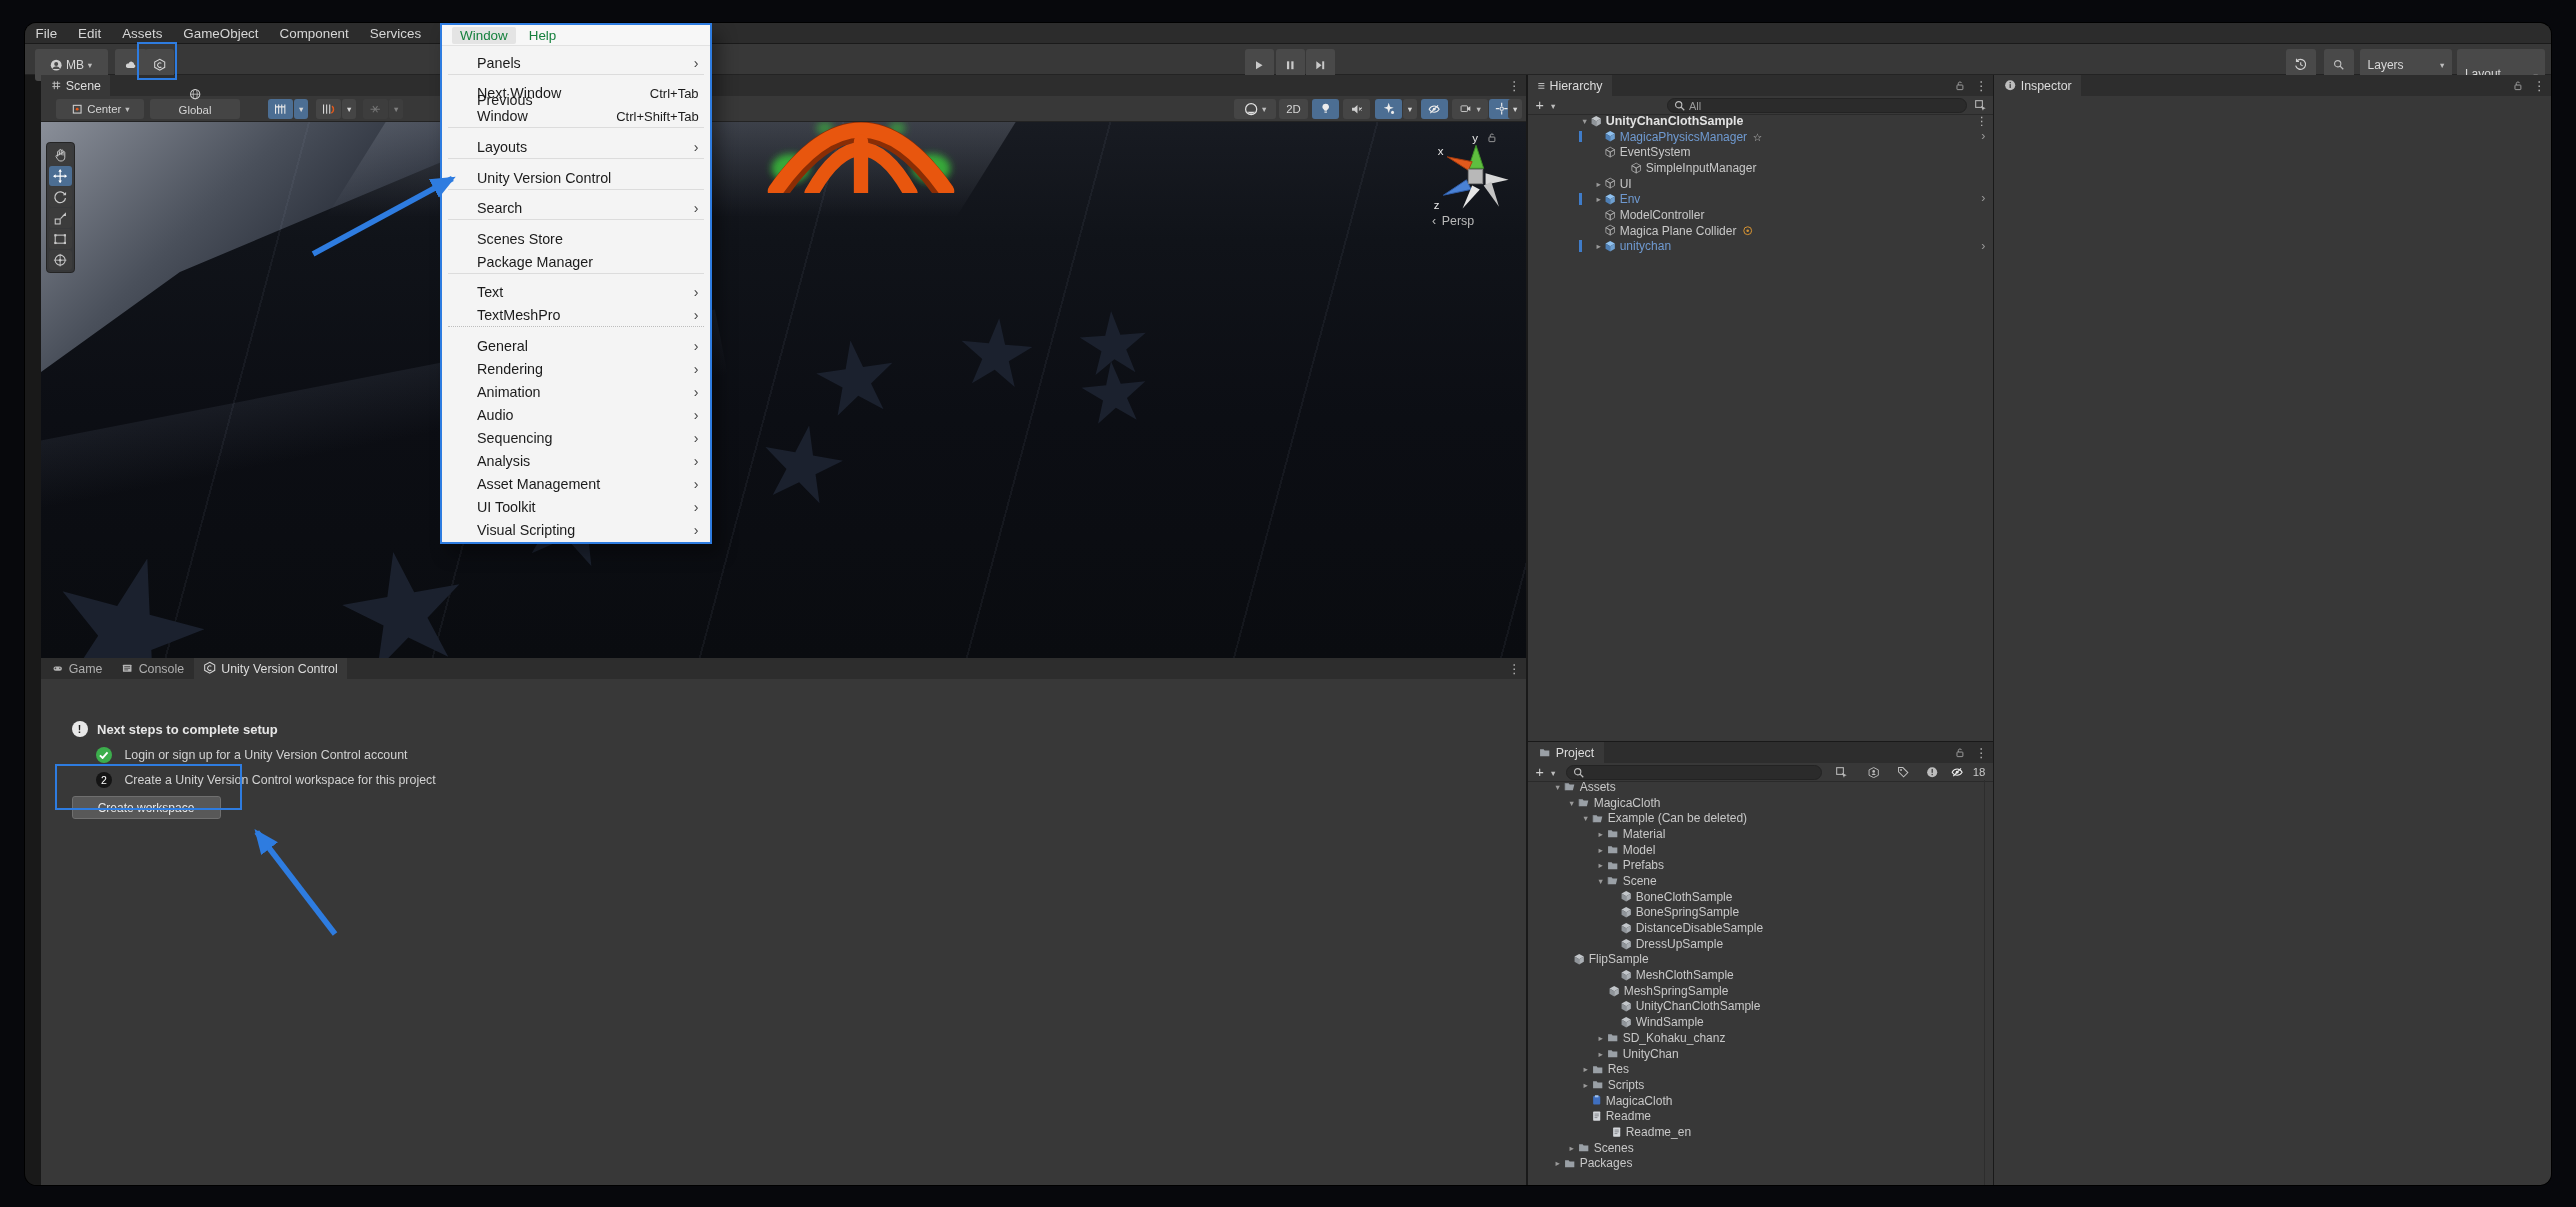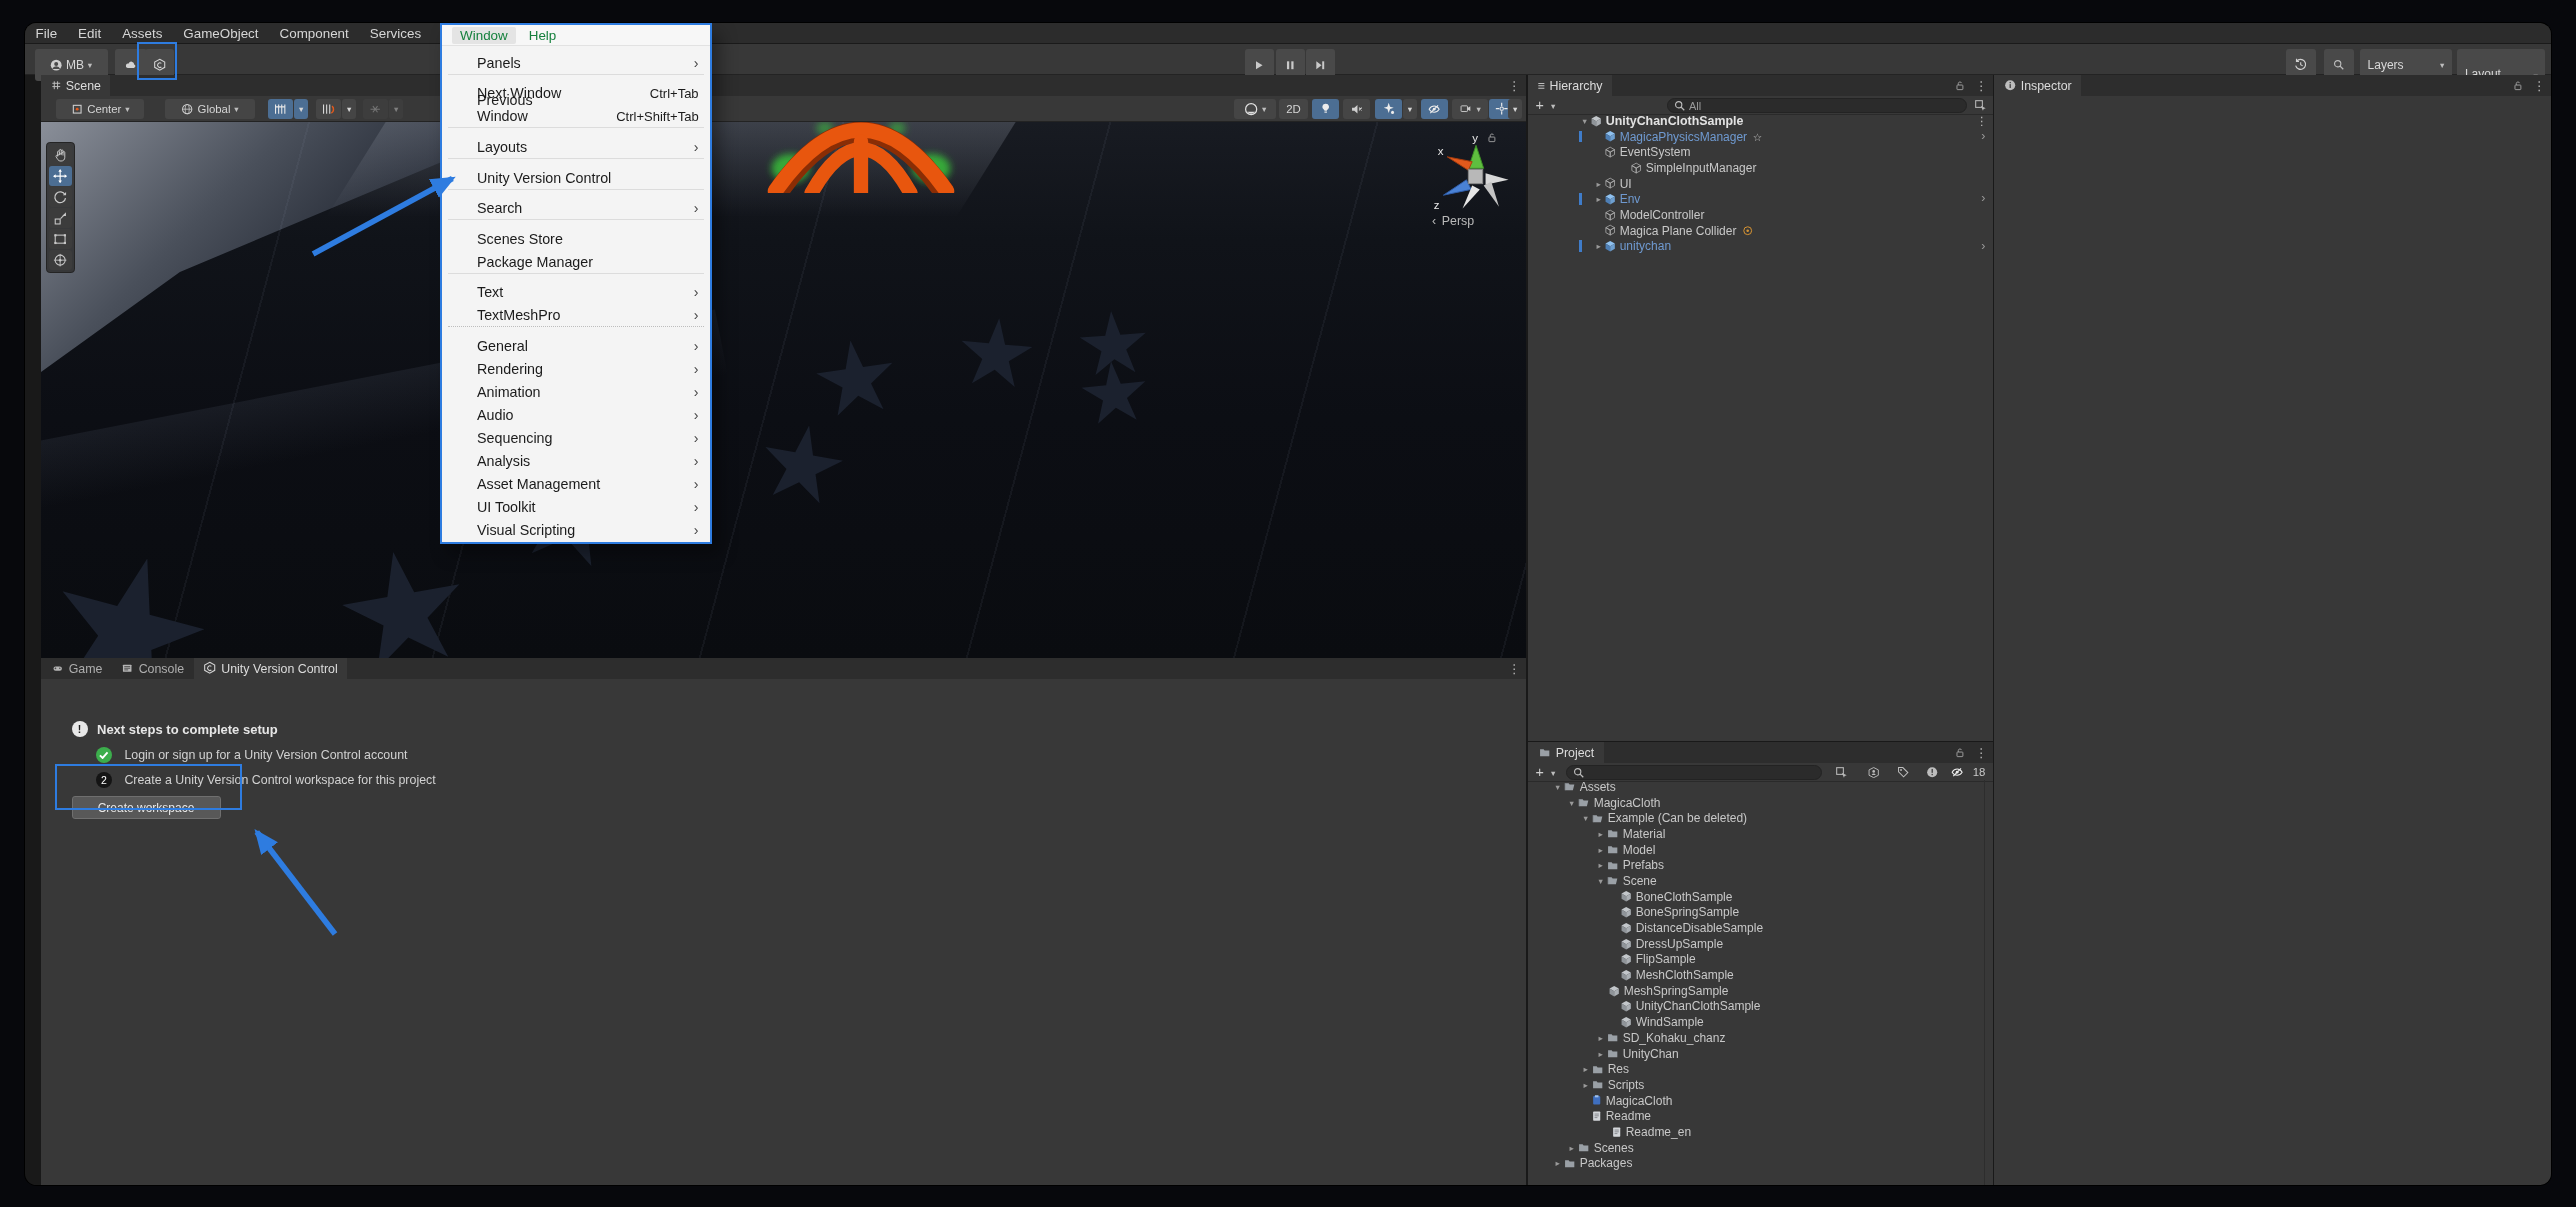--- a/index.html
+++ b/index.html
@@ -194,21 +194,21 @@
       <div class="sbtn" style="left:15.3px;width:88px;">
         <span class="ic">
             <svg width="12.4" height="12.4" viewBox="0 0 16 16" fill="none">
               <rect x="3" y="3" width="10" height="10" stroke="#cfcfcf" stroke-width="1.4"></rect>
               <circle cx="8" cy="8" r="1.8" fill="#e2591c"></circle>
             </svg>
           </span>
         <span>Center</span>
         <span style="font-size:8.6px;color:#bdbdbd;">▾</span>
       </div>
-      <div class="sbtn" style="left:124px;width:90px;">
+      <div class="sbtn" style="left:109px;width:90px;flex-direction:column;">
         <span class="ic">
             <svg width="12.4" height="12.4" viewBox="0 0 16 16" fill="none">
               <circle cx="8" cy="8" r="6" stroke="#cfcfcf" stroke-width="1.3"></circle>
               <ellipse cx="8" cy="8" rx="2.6" ry="6" stroke="#cfcfcf" stroke-width="1"></ellipse>
               <path d="M2 8h12" stroke="#cfcfcf" stroke-width="1"></path>
             </svg>
           </span>
         <span>Global</span>
         <span style="font-size:8.6px;color:#bdbdbd;">▾</span>
       </div>
@@ -832,21 +832,21 @@
           <span class="tarrow"></span>
           <span class="ic">
             <svg width="12.4" height="12.4" viewBox="0 0 16 16" fill="none">
               <polygon points="8,1.2 14,4.6 8,8 2,4.6" fill="#c2c6ca"></polygon>
               <polygon points="2,4.6 8,8 8,14.8 2,11.4" fill="#8f9499"></polygon>
               <polygon points="14,4.6 8,8 8,14.8 14,11.4" fill="#aaafb4"></polygon>
             </svg>
           </span>
           <span class="tlabel">DressUpSample</span>
         </div>
-        <div class="trow" style="padding-left: 82px; text-align: right;">
+        <div class="trow" style="padding-left: 35px; text-align: right;">
           <span class="tarrow"></span>
           <span class="ic">
             <svg width="12.4" height="12.4" viewBox="0 0 16 16" fill="none">
               <polygon points="8,1.2 14,4.6 8,8 2,4.6" fill="#c2c6ca"></polygon>
               <polygon points="2,4.6 8,8 8,14.8 2,11.4" fill="#8f9499"></polygon>
               <polygon points="14,4.6 8,8 8,14.8 14,11.4" fill="#aaafb4"></polygon>
             </svg>
           </span>
           <span class="tlabel">FlipSample</span>
         </div>

